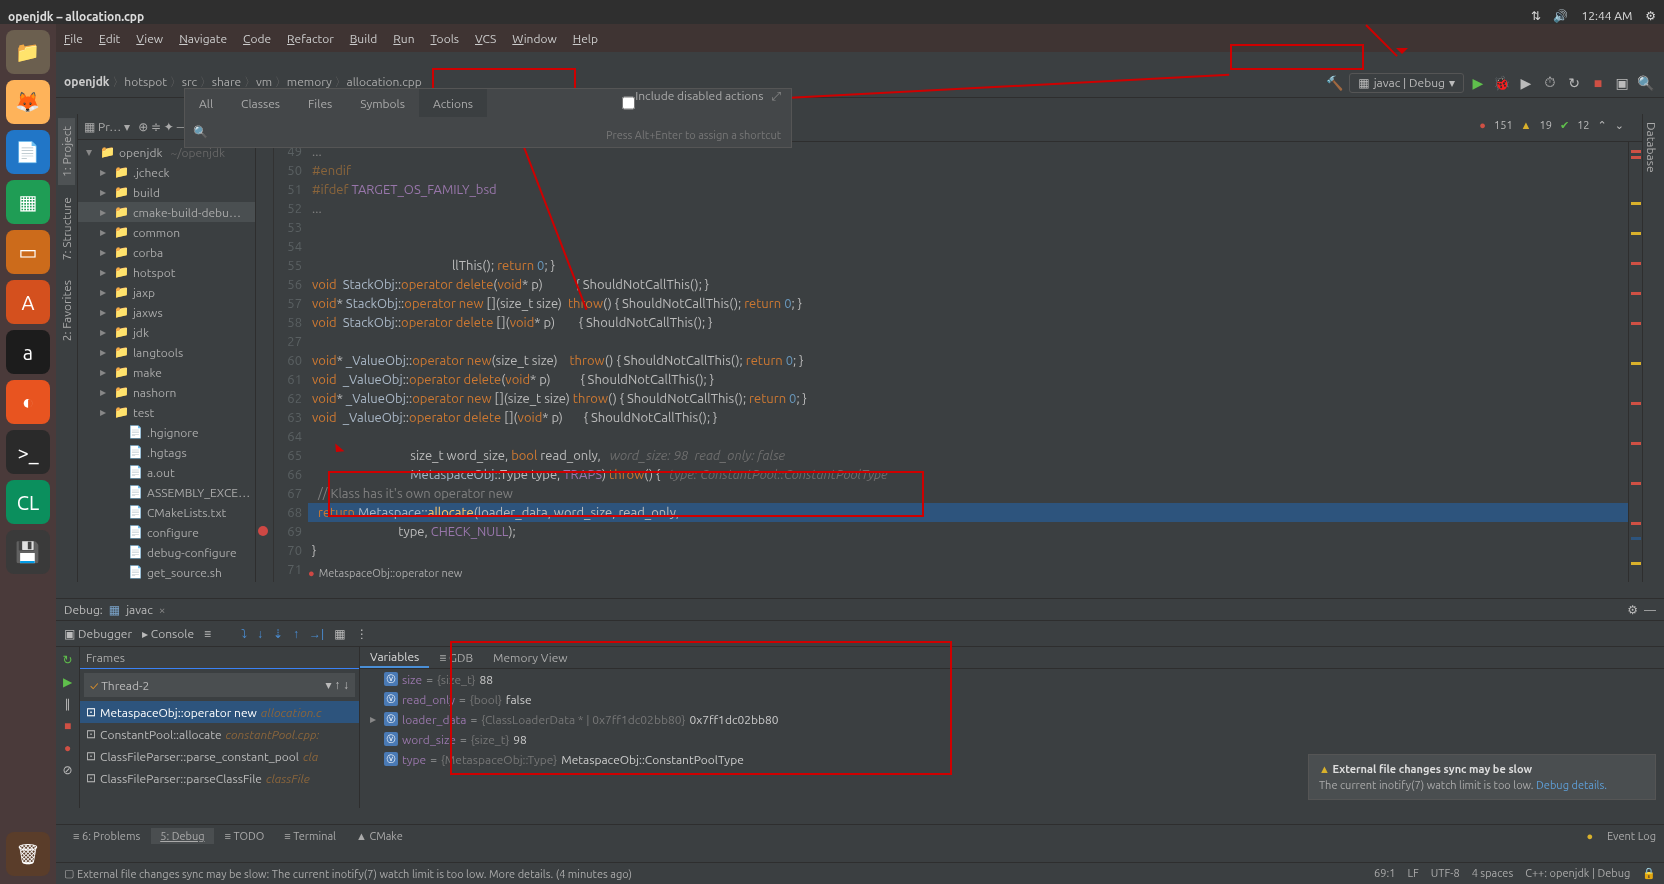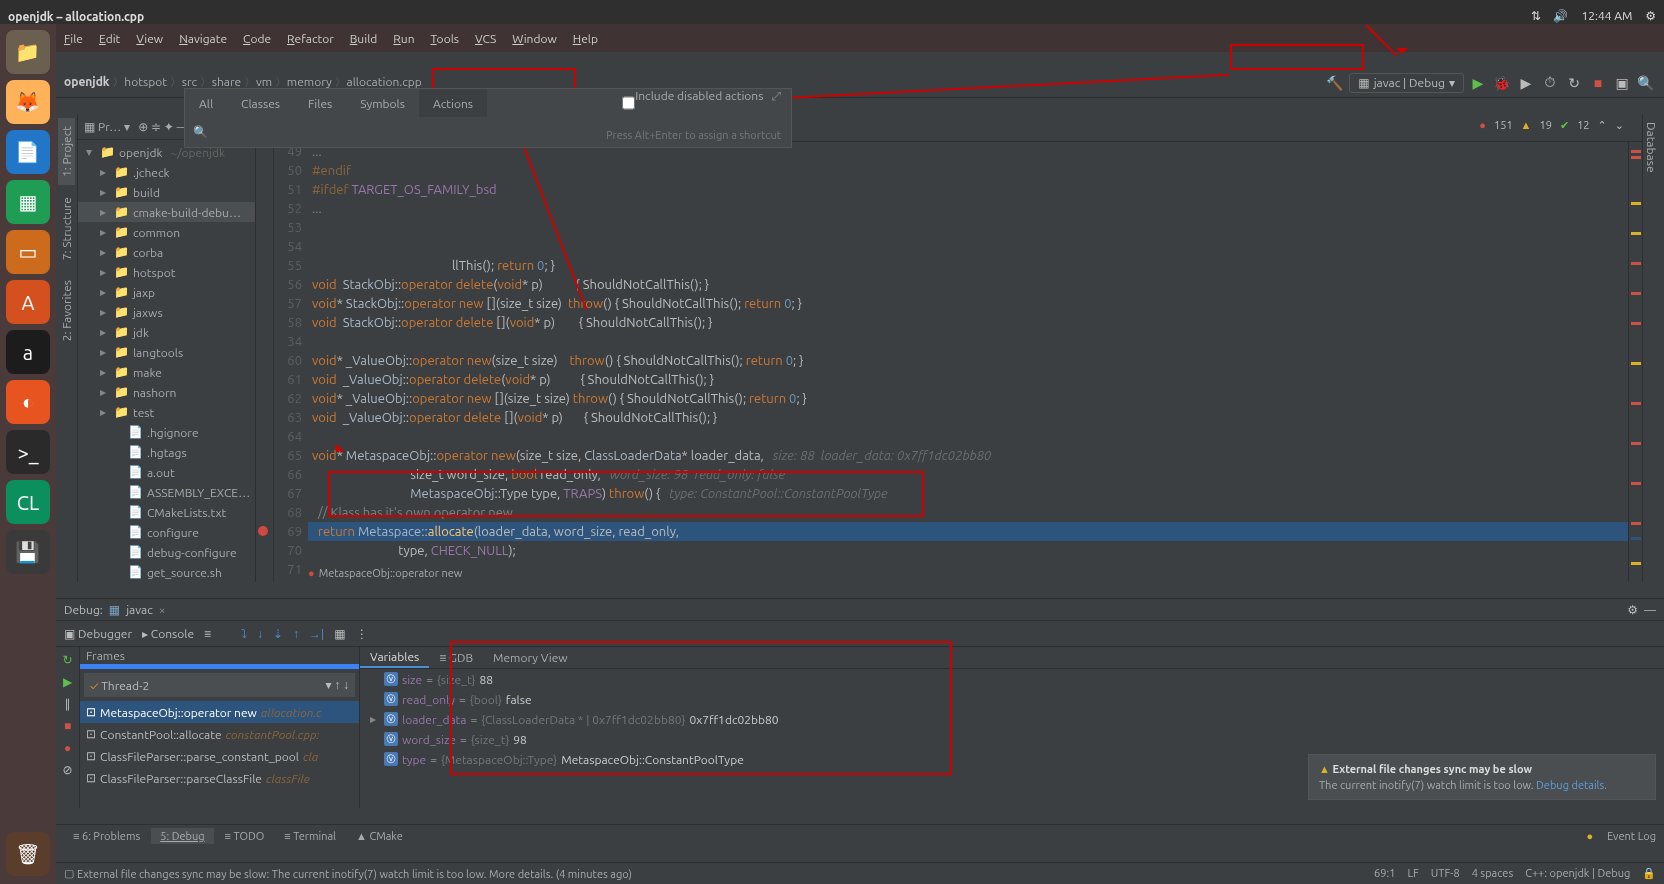--- a/index.html
+++ b/index.html
@@ -63,21 +63,21 @@
 .popup .psearch { height:30px; display:flex; align-items:center; padding:0 8px; color:#666; }
 .popup .phint { position:absolute; right:10px; bottom:6px; font-size:11px; color:#777; }
 .right-strip { width:22px; background:#3b3f41; border-left:1px solid #2e2e2e; }
 .right-strip .vtab { writing-mode:vertical-rl; padding:8px 2px; color:#aaa; }
 .debug-panel { height:210px; background:#3b3f41; border-top:1px solid #2e2e2e; display:flex; flex-direction:column;justify-content:flex-end; }
 .dbg-title { height:22px; display:flex; align-items:center; padding:0 8px; gap:6px; border-bottom:1px solid #2e2e2e; }
 .dbg-tb { height:26px; display:flex; align-items:center; padding:0 8px; gap:10px; border-bottom:1px solid #2e2e2e; }
 .dbg-body { flex:1; display:flex; }
 .dbg-left { width:24px; background:#3b3f41; border-right:1px solid #2e2e2e; display:flex; flex-direction:column; align-items:center; gap:8px; padding-top:6px; }
 .frames { width:280px; border-right:1px solid #2e2e2e; display:flex; flex-direction:column; }
-.frames-hd { height:22px; display:flex; align-items:center; padding:0 6px; color:#aaa; border-bottom:5px solid #3b82f6; }
+.frames-hd { height:22px; display:flex; align-items:center; padding:0 6px; color:#aaa; border-bottom:1px solid #3b82f6; }
 .frames-sel { height:24px; margin:4px; background:#4a4e50; display:flex; align-items:center; padding:0 6px; }
 .frame-row { height:22px; display:flex; align-items:center; padding:0 6px; gap:4px; }
 .frame-row.sel { background:#2d547d; color:#fff; }
 .frame-row .fi { font-style:italic; color:#8a653b; }
 .vars { flex:1; display:flex; flex-direction:column; position:relative; }
 .vars-tabs { height:22px; display:flex; border-bottom:1px solid #2e2e2e; }
 .vars-tab { padding:0 10px; display:flex; align-items:center; color:#aaa; }
 .vars-tab.active { border-bottom:2px solid #4a8fd6; color:#ddd; }
 .var-row { height:20px; display:flex; align-items:center; padding-left:24px; gap:4px; }
 .var-row .vi { width:14px; height:14px; background:#4a7ab5; border-radius:2px; display:inline-flex; align-items:center; justify-content:center; font-size:9px; color:#fff; }
@@ -337,21 +337,21 @@
             <div class="gline">49</div>
             <div class="gline">50</div>
             <div class="gline">51</div>
             <div class="gline">52</div>
             <div class="gline">53</div>
             <div class="gline">54</div>
             <div class="gline">55</div>
             <div class="gline">56</div>
             <div class="gline">57</div>
             <div class="gline">58</div>
-            <div class="gline">34</div>
+            <div class="gline">27</div>
             <div class="gline">60</div>
             <div class="gline">61</div>
             <div class="gline">62</div>
             <div class="gline">63</div>
             <div class="gline">64</div>
             <div class="gline">65</div>
             <div class="gline">66</div>
             <div class="gline">67</div>
             <div class="gline">68</div>
             <div class="gline">69<span class="bp"></span></div>
@@ -370,21 +370,20 @@
             <div class="cline">                                               llThis(); <span class="kw">return</span> <span class="num">0</span>; }</div>
             <div class="cline"><span class="kw">void</span>  <span class="ty">StackObj</span>::<span class="kw">operator delete</span>(<span class="kw">void</span>* p)           { ShouldNotCallThis(); }</div>
             <div class="cline"><span class="kw">void</span>* <span class="ty">StackObj</span>::<span class="kw">operator new</span> [](size_t size)  <span class="kw">throw</span>() { ShouldNotCallThis(); <span class="kw">return</span> <span class="num">0</span>; }</div>
             <div class="cline"><span class="kw">void</span>  <span class="ty">StackObj</span>::<span class="kw">operator delete</span> [](<span class="kw">void</span>* p)        { ShouldNotCallThis(); }</div>
             <div class="cline"></div>
             <div class="cline"><span class="kw">void</span>* <span class="ty">_ValueObj</span>::<span class="kw">operator new</span>(size_t size)    <span class="kw">throw</span>() { ShouldNotCallThis(); <span class="kw">return</span> <span class="num">0</span>; }</div>
             <div class="cline"><span class="kw">void</span>  <span class="ty">_ValueObj</span>::<span class="kw">operator delete</span>(<span class="kw">void</span>* p)          { ShouldNotCallThis(); }</div>
             <div class="cline"><span class="kw">void</span>* <span class="ty">_ValueObj</span>::<span class="kw">operator new</span> [](size_t size) <span class="kw">throw</span>() { ShouldNotCallThis(); <span class="kw">return</span> <span class="num">0</span>; }</div>
             <div class="cline"><span class="kw">void</span>  <span class="ty">_ValueObj</span>::<span class="kw">operator delete</span> [](<span class="kw">void</span>* p)       { ShouldNotCallThis(); }</div>
             <div class="cline"></div>
-            <div class="cline"><span class="kw">void</span>* <span class="ty">MetaspaceObj</span>::<span class="kw">operator new</span>(size_t size, <span class="ty">ClassLoaderData</span>* loader_data,   <span class="hint">size: 88  loader_data: 0x7ff1dc02bb80</span></div>
             <div class="cline">                                 size_t word_size, <span class="kw">bool</span> read_only,   <span class="hint">word_size: 98  read_only: false</span></div>
             <div class="cline">                                 <span class="ty">MetaspaceObj</span>::Type type, <span class="id">TRAPS</span>) <span class="kw">throw</span>() {   <span class="hint">type: ConstantPool::ConstantPoolType</span></div>
             <div class="cline">  <span class="cm">// Klass has it's own operator new</span></div>
             <div class="cline hl">  <span class="kw">return</span> <span class="ty">Metaspace</span>::<span class="fn">allocate</span>(loader_data, word_size, read_only,</div>
             <div class="cline">                             type, <span class="id">CHECK_NULL</span>);</div>
             <div class="cline">}</div>
             <div class="cline"></div>
             <div class="cline"><span class="kw">bool</span> <span class="ty">MetaspaceObj</span>::<span class="fn">is_shared</span>() <span class="kw">const</span> {</div>
           </div>
         <div class="err-strip" id="errstrip">

